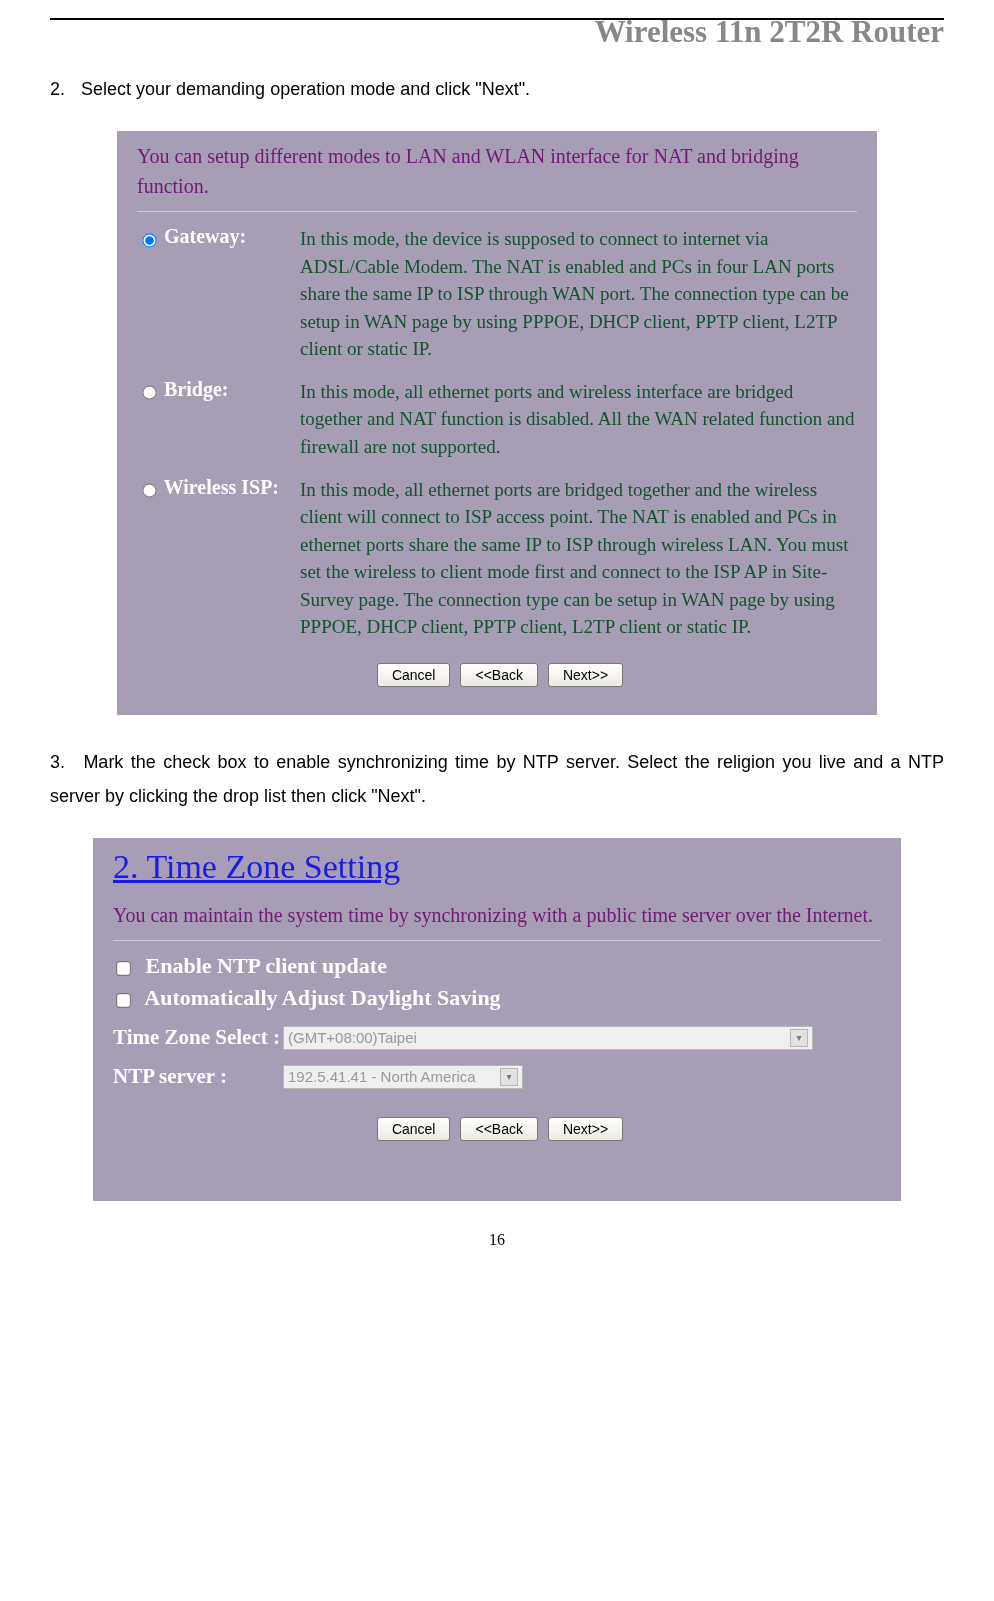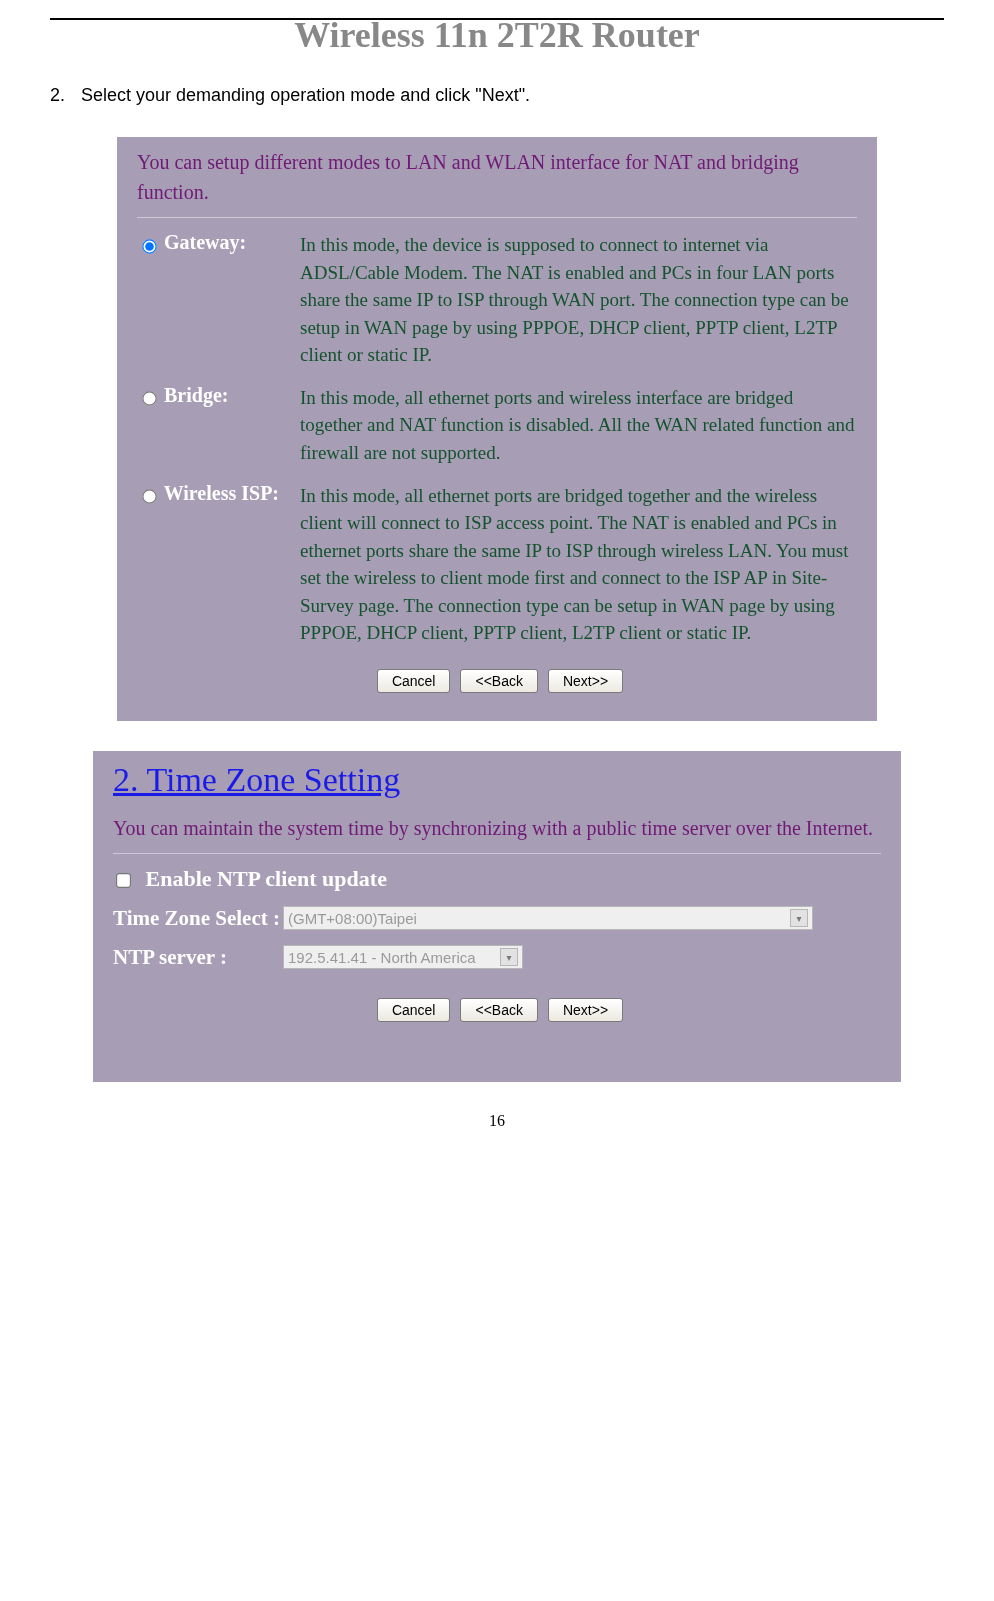--- a/index.html
+++ b/index.html
@@ -14,23 +14,23 @@
     margin: 0 auto;
     box-sizing: border-box;
     padding: 0 50px 30px 50px;
   }
   .header-line {
     border-top: 2px solid #000;
     margin-top: 18px;
   }
   .header-title {
     color: #888;
-    font-size: 36px;
+    font-size: 31px;
     font-weight: bold;
-    text-align: center;
+    text-align: right;
     margin-top: -6px;
     font-family: "Times New Roman", serif;
   }
   .body-text {
     font-size: 18px;
     line-height: 1.9;
     margin: 22px 0 25px 0;
     text-align: justify;
   }
   .body-text .num {
@@ -157,30 +157,40 @@
       </tr>
     </tbody>
       </table>
     <div class="btn-row">
       <span class="btn">Cancel</span>
       <span class="btn">&lt;&lt;Back</span>
       <span class="btn">Next&gt;&gt;</span>
     </div>
   </div>
 
+  <div class="body-text">
+    <span class="num">3.</span>
+    <span>Mark the check box to enable synchronizing time by NTP server. Select the religion you live and a NTP server by clicking the drop list then click "Next".</span>
+  </div>
 
   <div class="screenshot shot2">
     <div class="shot-title">2. Time Zone Setting</div>
     <div class="shot-intro">You can maintain the system time by synchronizing with a public time server over the Internet.</div>
     <hr class="sep">
 
     <div class="chk-row">
       <label>
         <input type="checkbox" style="">
         <span>Enable NTP client update</span>
+      </label>
+    </div>
+    <div class="chk-row">
+      <label>
+        <input type="checkbox" style="">
+        <span>Automatically Adjust Daylight Saving</span>
       </label>
     </div>
 
     <div class="field-row">
       <div class="field-label">Time Zone Select :</div>
       <div class="select-box wide">
         <span>(GMT+08:00)Taipei</span>
         <span class="select-arrow">▾</span>
       </div>
     </div>

